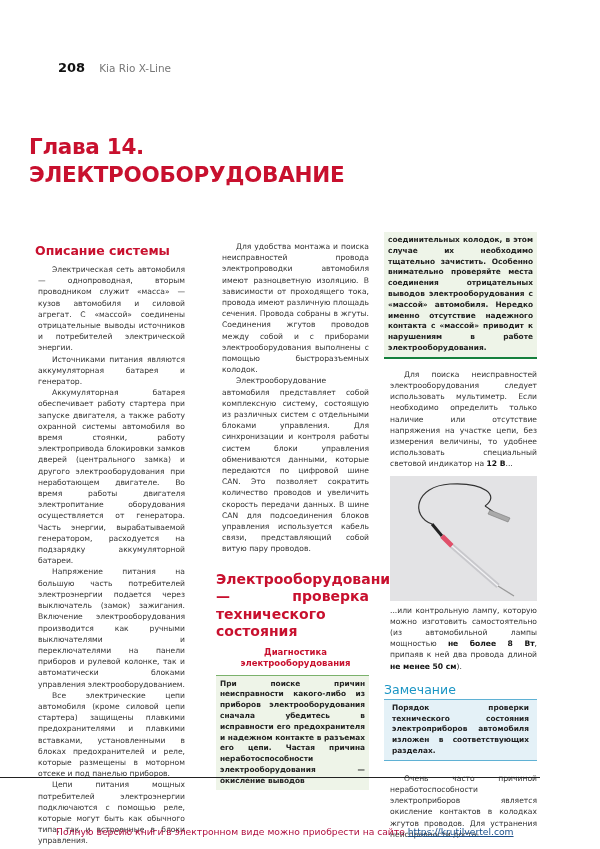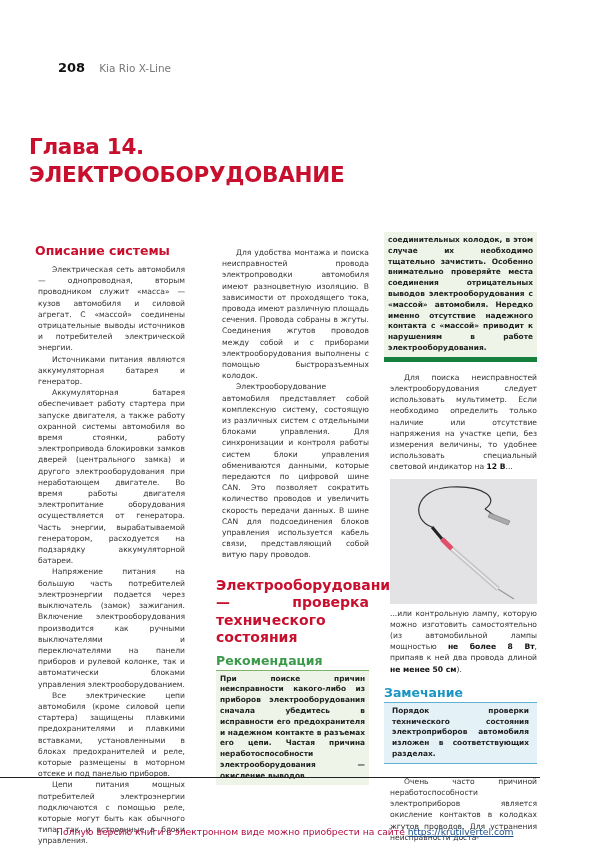--- a/index.html
+++ b/index.html
@@ -3,30 +3,30 @@
 <meta charset="utf-8">
 <style>
   html, body { margin: 0; padding: 0; background: #ffffff; }
   body { width: 600px; height: 849px; position: relative; overflow: hidden; font-family: "DejaVu Sans", sans-serif; color: #222; }
   .page-header { position: absolute; left: 58px; top: 60px; display: flex; align-items: baseline; gap: 14px; }
   .page-num { font-family: "DejaVu Sans", sans-serif; font-weight: bold; font-size: 13px; color: #111; }
   .book-title { font-family: "DejaVu Sans", sans-serif; font-size: 10.5px; color: #777; }
   .chapter { position: absolute; left: 29px; top: 133px; color: #c8102e; font-family: "DejaVu Sans", sans-serif; font-weight: bold; font-size: 21.5px; line-height: 28px; letter-spacing: -0.3px; }
   .col { position: absolute; font-size: 7.6px; line-height: 11.2px; color: #333; text-align: justify; }
   .col1 { left: 38px; top: 244px; width: 147px; }
-  .col2 { left: 222px; top: 247px; width: 147px; }
+  .col2 { left: 222px; top: 241px; width: 147px; }
   .col3 { left: 390px; top: 232px; width: 147px; }
   .col p { margin: 0; text-indent: 14px; }
   .sec-title { color: #c8102e; font-weight: bold; font-size: 12.5px; line-height: 14px; margin: 0 0 6px -3px; }
   .sec-title-big { color: #c8102e; font-weight: bold; font-size: 14px; line-height: 17.5px; margin: 16px 0 6px -6px; }
   .subsec { color: #c8102e; font-weight: bold; font-size: 8.5px; line-height: 11px; text-align: center; margin: 6px 0 6px 0; }
   .rec-title { color: #3a9a4a; font-weight: bold; font-size: 12.5px; line-height: 15px; margin: 6px 0 2px -6px; }
   .rec-box { background: #eef4e8; border-top: 1px solid #7bb26c; padding: 3px 4px; margin-left: -6px; font-weight: bold; color: #222; font-size: 7.4px; line-height: 10.8px; }
-  .rec-box-cont { background: #eef4e8; border-bottom: 5px solid #15803d; padding: 3px 4px; font-weight: bold; color: #222; font-size: 7.4px; line-height: 10.8px; margin-left: -6px; margin-top: -8px; margin-bottom: 10px; }
-  .note-title { color: #1b95c4; font-weight: bold; font-size: 12.5px; line-height: 15px; margin: 10px 0 2px -6px; }
+  .rec-box-cont { background: #eef4e8; border-bottom: 2px solid #15803d; padding: 3px 4px; font-weight: bold; color: #222; font-size: 7.4px; line-height: 10.8px; margin-left: -6px; margin-top: -8px; margin-bottom: 10px; }
+  .note-title { color: #1b95c4; font-weight: normal; font-size: 12.5px; line-height: 15px; margin: 10px 0 2px -6px; }
   .note-box { background: #e4f1f7; border-top: 1px solid #5fb1d4; border-bottom: 1px solid #5fb1d4; padding: 3px 8px; margin-left: -6px; font-weight: bold; color: #222; font-size: 7.4px; line-height: 10.8px; margin-bottom: 12px; }
   .photo { width: 147px; height: 125px; background: #e2e2e4; position: relative; margin: 6px 0 4px 0; overflow: hidden; }
   b.strong { font-weight: bold; color: #111; }
   .rule { position: absolute; left: 0; top: 777px; width: 540px; height: 1px; background: #222; }
   .footer { position: absolute; left: 56px; top: 826px; font-size: 9.2px; color: #b01040; white-space: nowrap; }
   .footer a { color: #1a4f8a; text-decoration: underline; }
 </style>
 </head>
 <body>
 
@@ -47,21 +47,21 @@
   <p>Аккумуляторная батарея обеспечивает работу стартера при запуске двигателя, а также работу охранной системы автомобиля во время стоянки, работу электропривода блокировки замков дверей (центрального замка) и другого электрооборудования при неработающем двигателе. Во время работы двигателя электропитание оборудования осуществляется от генератора. Часть энергии, вырабатываемой генератором, расходуется на подзарядку аккумуляторной батареи.</p>
   <p>Напряжение питания на большую часть потребителей электроэнергии подается через выключатель (замок) зажигания. Включение электрооборудования производится как ручными выключателями и переключателями на панели приборов и рулевой колонке, так и автоматически блоками управления электрооборудованием.</p>
   <p>Все электрические цепи автомобиля (кроме силовой цепи стартера) защищены плавкими предохранителями и плавкими вставками, установленными в блоках предохранителей и реле, которые размещены в моторном отсеке и под панелью приборов.</p>
   <p>Цепи питания мощных потребителей электроэнергии подключаются с помощью реле, которые могут быть как обычного типа, так и встроенные в блоки управления.</p>
 </div>
 
 <div class="col col2">
   <p>Для удобства монтажа и поиска неисправностей провода электропроводки автомобиля имеют разноцветную изоляцию. В зависимости от проходящего тока, провода имеют различную площадь сечения. Провода собраны в жгуты. Соединения жгутов проводов между собой и с приборами электрооборудования выполнены с помощью быстроразъемных колодок.</p>
   <p>Электрооборудование автомобиля представляет собой комплексную систему, состоящую из различных систем с отдельными блоками управления. Для синхронизации и контроля работы систем блоки управления обмениваются данными, которые передаются по цифровой шине CAN. Это позволяет сократить количество проводов и увеличить скорость передачи данных. В шине CAN для подсоединения блоков управления используется кабель связи, представляющий собой витую пару проводов.</p>
   <div class="sec-title-big">Электрооборудование — проверка технического состояния</div>
-  <div class="rec-title">Рекомендация</div>
+  <div class="subsec">Диагностика электрооборудования</div>
   <div class="rec-box">При поиске причин неисправности какого-либо из приборов электрооборудования сначала убедитесь в исправности его предохранителя и надежном контакте в разъемах его цепи. Частая причина неработоспособности электрооборудования — окисление выводов</div>
 </div>
 
 <div class="col col3">
   <div class="rec-box-cont" style="margin-top:0;">соединительных колодок, в этом случае их необходимо тщательно зачистить. Особенно внимательно проверяйте места соединения отрицательных выводов электрооборудования с «массой» автомобиля. Нередко именно отсутствие надежного контакта с «массой» приводит к нарушениям в работе электрооборудования.</div>
   <p><span>Для поиска неисправностей электрооборудования следует использовать мультиметр. Если необходимо определить только наличие или отсутствие напряжения на участке цепи, без измерения величины, то удобнее использовать специальный световой индикатор на</span> <b class="strong">12 В</b><span>...</span></p>
   <div class="photo">
     <svg width="147" height="125" viewBox="0 0 147 125">
       <rect width="147" height="125" fill="#e3e3e5"></rect>
       <path d="M42 48 C20 40, 25 10, 60 8 C95 6, 110 20, 95 30" stroke="#333" stroke-width="1.2" fill="none"></path>

